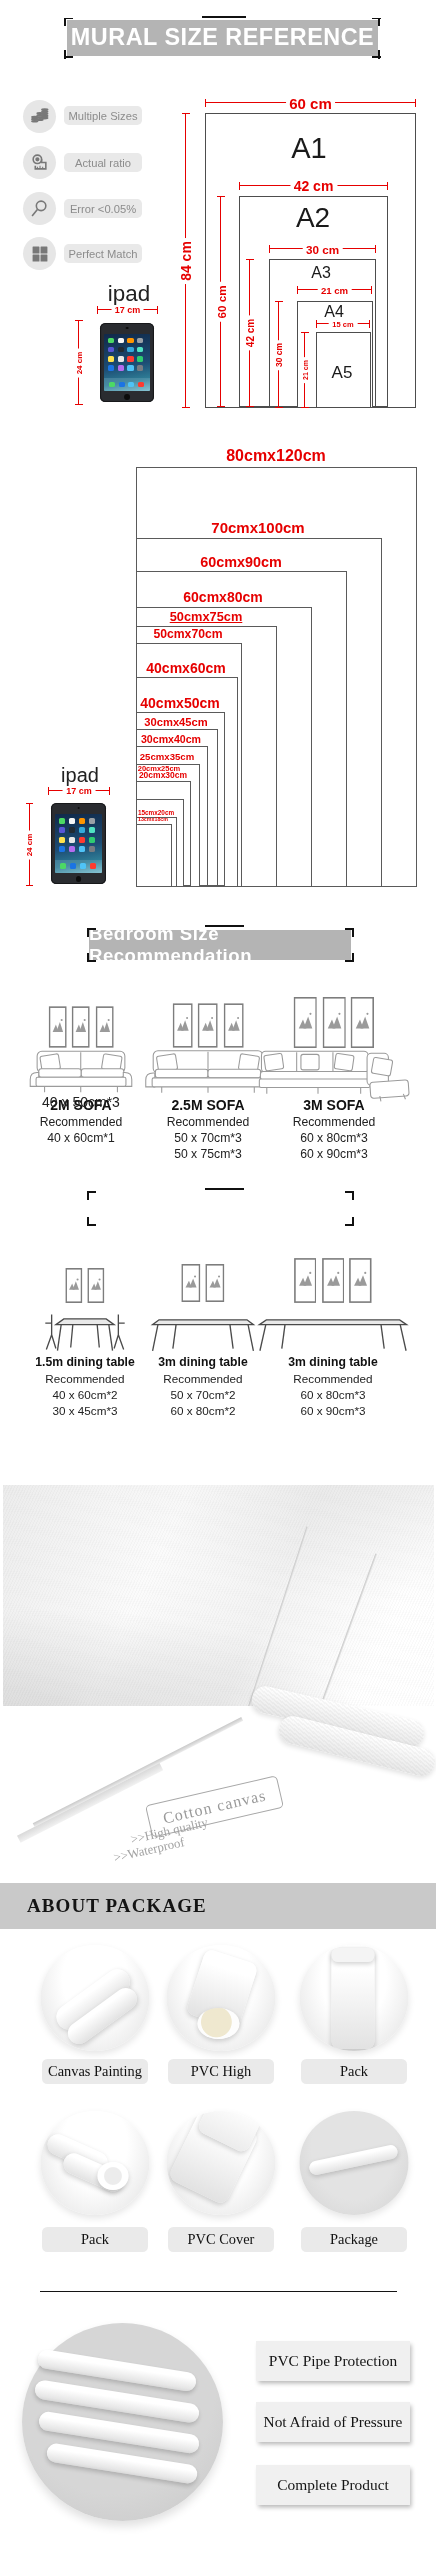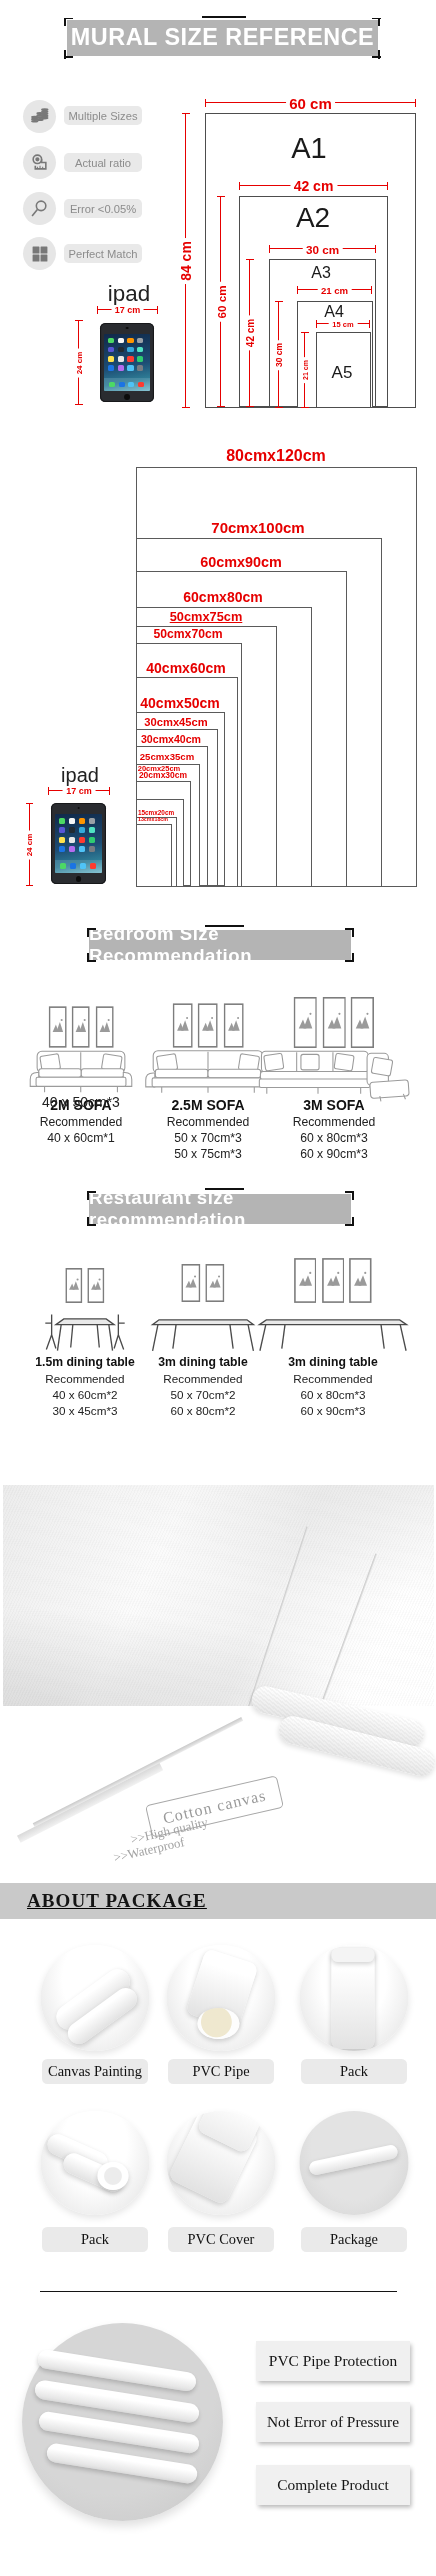--- a/index.html
+++ b/index.html
@@ -157,57 +157,54 @@
   </div>
 
   <div class="cmark" style="left:205px;top:925px;width:39px;height:1.6px;"></div>
   <div class="gbar" style="left:89px;top:930px;width:262px;height:30px;">
     <span class="t" style="font-size:18.6px;">Bedroom Size Recommendation</span>
   </div>
   <div id="br-bed"></div>
   <div id="bedroom-cols"></div>
 
   <div class="cmark" style="left:205px;top:1188px;width:39px;height:1.6px;"></div>
-  <div class="gbar" style="left:89px;top:1194px;width:262px;height:30px;">
-    <span class="t" style="font-size:18.6px;">Restaurant size recommendation</span>
-  </div>
   <div id="br-rest"></div>
   <div id="restaurant-cols"></div>
 
   <div id="photo-roll" style="top:1485px;height:221px;">
     <div class="seam" style="left:273px;top:37px;width:2.1px;height:197px;transform:rotate(18deg);"></div>
     <div class="seam" style="left:345px;top:64px;width:2.1px;height:160px;transform:rotate(20deg);"></div>
   </div>
 
   <div class="abs" style="left:0;top:1706px;width:437px;height:168px;background:#fff;">
     <div class="roll-tube" style="left:250px;top:-3.2px;width:176px;height:27px;transform:rotate(13deg);"></div>
     <div class="roll-tube" style="left:277px;top:25.6px;width:160px;height:28px;transform:rotate(14deg);"></div>
     <div class="seam" style="left:21px;top:64px;width:234px;height:4.3px;transform:rotate(-27deg);background:linear-gradient(180deg,#c9c9c9,#ececec);"></div>
     <div class="seam" style="left:9.6px;top:93px;width:160px;height:7.5px;transform:rotate(-27deg);background:linear-gradient(180deg,#d9d9d9,#f2f2f2);"></div>
     <div class="stamp-box" style="left:147px;top:84px;width:133px;height:31px;font-size:16px;transform:rotate(-13deg);">Cotton canvas</div>
     <div class="stamp-line" style="left:130px;top:118px;font-size:12.8px;transform:rotate(-13deg);">&gt;&gt;High quality</div>
     <div class="stamp-line" style="left:113px;top:137px;font-size:12.8px;transform:rotate(-13deg);">&gt;&gt;Waterproof</div>
   </div>
 
-  <div id="about-bar" style="top:1883px;height:36px;text-decoration:underline;">
+  <div id="about-bar" style="top:1883px;height:46px;">
     <span class="t" style="font-size:19px;margin-left:27px;">ABOUT PACKAGE</span>
   </div>
 
   <div id="package-grid"></div>
 
   <div id="divider" style="left:40px;top:2291px;width:357px;height:1.1px;"></div>
 
   <div id="big-ellipse" style="left:22.4px;top:2323px;width:201px;height:198px;">
     <div class="pipe" style="left:15px;top:38px;width:160px;transform:rotate(9deg);"></div>
     <div class="pipe" style="left:11.7px;top:69px;width:166px;transform:rotate(9deg);"></div>
     <div class="pipe" style="left:16px;top:100px;width:162px;transform:rotate(9deg);"></div>
     <div class="pipe" style="left:24px;top:131px;width:152px;transform:rotate(9deg);"></div>
   </div>
   <div class="blabel" style="left:256px;top:2341px;">PVC Pipe Protection</div>
-  <div class="blabel" style="left:256px;top:2402px;">Not Error of Pressure</div>
+  <div class="blabel" style="left:256px;top:2402px;">Not Afraid of Pressure</div>
   <div class="blabel" style="left:256px;top:2465px;">Complete Product</div>
 
 <div class="cmark" style="left: 64px; top: 17.6px; width: 8.5px; height: 1.6px;"></div>
     <div class="cmark" style="left: 64px; top: 17.6px; width: 1.6px; height: 8.5px;"></div>
     <div class="cmark" style="left: 64px; top: 56px; width: 8.5px; height: 1.6px;"></div>
     <div class="cmark" style="left: 64px; top: 50px; width: 1.6px; height: 8.5px;"></div>
     <div class="cmark" style="left: 372px; top: 17.6px; width: 8.5px; height: 1.6px;"></div>
     <div class="cmark" style="left: 378px; top: 17.6px; width: 1.6px; height: 8.5px;"></div>
     <div class="cmark" style="left: 372px; top: 56px; width: 8.5px; height: 1.6px;"></div>
     <div class="cmark" style="left: 378px; top: 50px; width: 1.6px; height: 8.5px;"></div>
@@ -591,21 +588,21 @@
       <div class="fig-bar" style="left:22.4px;top:60px;width:80px;height:22.4px;transform:rotate(-36deg);"></div>
     </div>
     <div class="pkg-pill" style="left:95px;top:2059px;">
       <span>Canvas Painting</span>
     </div>
     <div class="pkg-ellipse" style="left:221px;top:1998px;width:109px;height:106px;">
       <div class="fig-bar" style="left:28px;top:9.6px;width:55px;height:68px;border-radius:8.5px;transform:rotate(18deg);"></div>
       <div class="fig-bar" style="left:31px;top:63px;width:42px;height:31px;border-radius:50%;background:radial-gradient(circle at 45% 45%, #efe8cf 0 52%, #fdfdfd 55%);"></div>
     </div>
     <div class="pkg-pill" style="left:221px;top:2059px;">
-      <span>PVC Pipe</span>
+      <span>PVC High</span>
     </div>
     <div class="pkg-ellipse" style="left:354px;top:1998px;width:109px;height:106px;">
       <div class="fig-bar" style="left:32px;top:3.2px;width:43px;height:101px;border-radius:7.5px;"></div>
       <div class="fig-bar" style="left:32px;top:3.2px;width:43px;height:14px;border-radius:6.4px;background:#f4f4f4;"></div>
     </div>
     <div class="pkg-pill" style="left:354px;top:2059px;">
       <span>Pack</span>
     </div>
     <div class="pkg-ellipse" style="left:95px;top:2163px;width:109px;height:104px;">
       <div class="fig-bar" style="left:5.3px;top:32px;width:64px;height:21px;transform:rotate(24deg);"></div>

